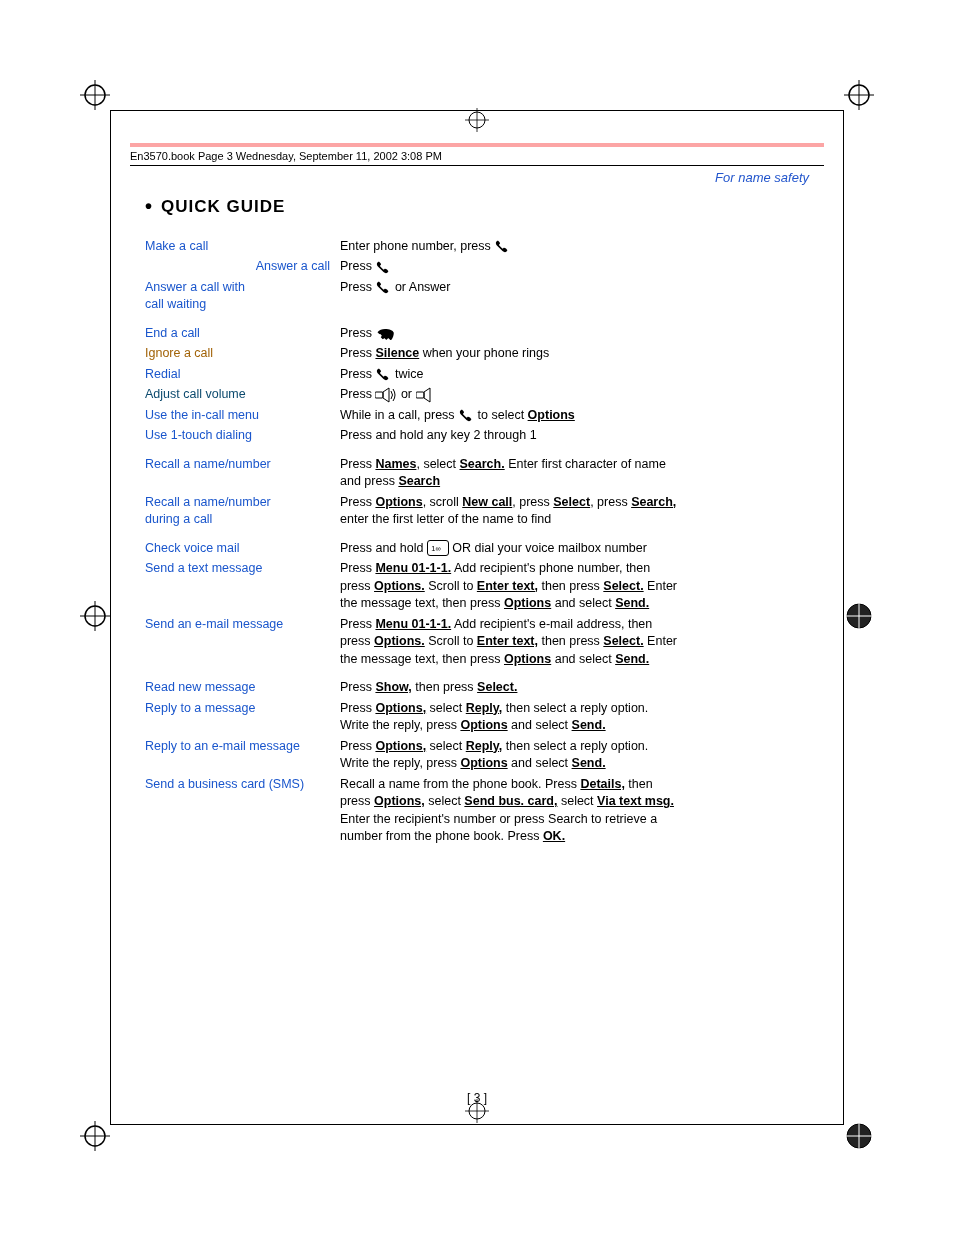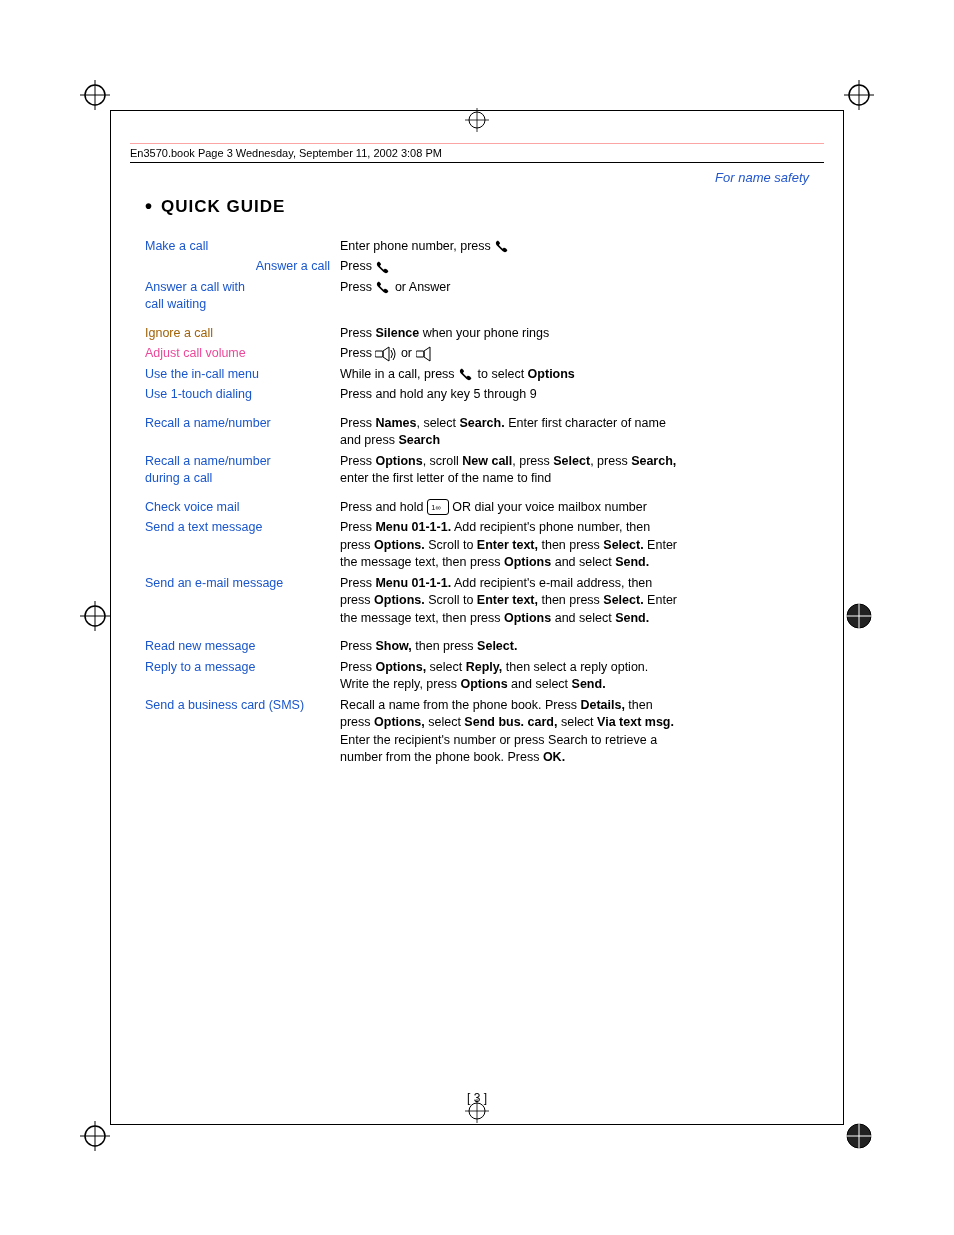--- a/index.html
+++ b/index.html
@@ -16,21 +16,21 @@
 
     
     .file-header {
       position: absolute;
       top: 143px;
       left: 130px;
       right: 130px;
       font-size: 11px;
       color: #000;
       font-family: Arial, sans-serif;
-      border-top: 1px solid #fca5a5;
+      border-top: 4px solid #fca5a5;
       border-bottom: 1px solid #000;
       padding: 3px 0;
     }
 
     
     .safety-note {
       position: absolute;
       top: 170px;
       right: 145px;
       font-style: italic;
@@ -87,21 +87,21 @@
     .guide-table tr td:last-child {
       color: #000;
     }
 
     
     .row-spacer td {
       height: 8px;
     }
 
     
-    .bold { font-weight: bold; }
+    .bold { font-weight: bold; text-decoration: underline; }
 
     
     .phone-icon {
       display: inline-block;
       width: 14px;
       height: 14px;
       vertical-align: middle;
       margin: 0 1px;
     }
 
@@ -234,29 +234,46 @@
               <path d="M10.5 9.2c-.6-.4-1.3-.8-1.8-.4l-.7.7c-.2.2-.5.2-.7 0L5.5 7.7 4.1 6.3c-.2-.2-.2-.5 0-.7l.7-.7c.4-.5 0-1.2-.4-1.8L3.6 2.2C3.2 1.7 2.5 1.6 2 2l-.5.5C.5 3.5.7 5.1 1.9 6.5l5.6 5.6c1.4 1.2 3 1.4 4 .4l.5-.5c.4-.5.3-1.2-.2-1.6l-.8-.8-.5-.4z" fill="#000"></path>
             </svg>
           or Answer
         </td>
       </tr>
 
       <tr class="row-spacer">
           <td colspan="2"></td>
         </tr>
 
+      <tr>
+        <td style="color:#1a56cc;">End a call</td>
+        <td>Press
+          <svg class="phone-icon" viewBox="0 0 16 14" style="width:18px;height:14px;">
+            <path d="M8 3C5 3 2.3 4.2 0.5 6.2L2.5 8.2c.3-.3.7-.3 1 0l1 1c.3.3.3.7 0 1l-.5.5c-.2.2-.2.6 0 .8l1.5 1.5c.2.2.6.2.8 0l.5-.5c.3-.3.7-.3 1 0l1 1c.3.3.7.3 1 0l1-1c.3-.3.7-.3 1 0l2 2c1.8-2 3-4.7 3-7.7C16 4.2 12.4 3 8 3z" fill="#000"></path>
+          </svg>
+        </td>
+      </tr>
 
       <tr>
         <td style="color:#a16207;">Ignore a call</td>
         <td>Press <span class="bold">Silence</span> when your phone rings</td>
       </tr>
 
-
-      <tr>
-        <td style="color:#ec4899;margin-top:48px;">Adjust call volume</td>
+      <tr>
+        <td style="color:#1a56cc;">Redial</td>
+        <td>Press
+          <svg class="phone-icon" viewBox="0 0 14 14">
+              <path d="M10.5 9.2c-.6-.4-1.3-.8-1.8-.4l-.7.7c-.2.2-.5.2-.7 0L5.5 7.7 4.1 6.3c-.2-.2-.2-.5 0-.7l.7-.7c.4-.5 0-1.2-.4-1.8L3.6 2.2C3.2 1.7 2.5 1.6 2 2l-.5.5C.5 3.5.7 5.1 1.9 6.5l5.6 5.6c1.4 1.2 3 1.4 4 .4l.5-.5c.4-.5.3-1.2-.2-1.6l-.8-.8-.5-.4z" fill="#000"></path>
+            </svg>
+          twice
+        </td>
+      </tr>
+
+      <tr>
+        <td style="color:#0c4a6e;margin-top:48px;">Adjust call volume</td>
         <td>Press
           <svg style="display:inline-block;vertical-align:middle;width:22px;height:16px;" viewBox="0 0 22 16">
             <rect x="0" y="5" width="8" height="6" rx="1" fill="none" stroke="#000" stroke-width="1"></rect>
             <polygon points="8,5 14,1 14,15 8,11" fill="none" stroke="#000" stroke-width="1"></polygon>
             <path d="M16 4 Q19 8 16 12" fill="none" stroke="#000" stroke-width="1"></path>
             <path d="M18 2 Q22 8 18 14" fill="none" stroke="#000" stroke-width="1"></path>
           </svg>
           or
           <svg style="display:inline-block;vertical-align:middle;width:22px;height:16px;" viewBox="0 0 22 16">
             <rect x="0" y="5" width="8" height="6" rx="1" fill="none" stroke="#000" stroke-width="1"></rect>
@@ -270,21 +287,21 @@
         <td>While in a call, press
           <svg class="phone-icon" viewBox="0 0 14 14">
               <path d="M10.5 9.2c-.6-.4-1.3-.8-1.8-.4l-.7.7c-.2.2-.5.2-.7 0L5.5 7.7 4.1 6.3c-.2-.2-.2-.5 0-.7l.7-.7c.4-.5 0-1.2-.4-1.8L3.6 2.2C3.2 1.7 2.5 1.6 2 2l-.5.5C.5 3.5.7 5.1 1.9 6.5l5.6 5.6c1.4 1.2 3 1.4 4 .4l.5-.5c.4-.5.3-1.2-.2-1.6l-.8-.8-.5-.4z" fill="#000"></path>
             </svg>
           to select <span class="bold">Options</span>
         </td>
       </tr>
 
       <tr>
         <td style="color:#1a56cc;">Use 1-touch dialing</td>
-        <td>Press and hold any key 5 through 9</td>
+        <td>Press and hold any key 2 through 1</td>
       </tr>
 
       <tr class="row-spacer">
           <td colspan="2"></td>
         </tr>
 
 
       <tr>
         <td style="color:#1a56cc;">Recall a name/number</td>
         <td>Press <span class="bold">Names</span>, select <span class="bold">Search.</span> Enter first character of name<br>and press <span class="bold">Search</span></td>
@@ -326,20 +343,24 @@
       <tr>
         <td style="color:#1a56cc;">Read new message</td>
         <td>Press <span class="bold">Show,</span> then press <span class="bold">Select.</span></td>
       </tr>
 
       <tr>
         <td style="color:#1a56cc;">Reply to a message</td>
         <td>Press <span class="bold">Options,</span> select <span class="bold">Reply,</span> then select a reply option.<br>Write the reply, press <span class="bold">Options</span> and select <span class="bold">Send.</span></td>
       </tr>
 
+      <tr>
+        <td style="color:#1a56cc;">Reply to an e-mail message</td>
+        <td>Press <span class="bold">Options,</span> select <span class="bold">Reply,</span> then select a reply option.<br>Write the reply, press <span class="bold">Options</span> and select <span class="bold">Send.</span></td>
+      </tr>
 
       <tr>
         <td style="color:#1a56cc;">Send a business card (SMS)</td>
         <td>Recall a name from the phone book. Press <span class="bold">Details,</span> then<br>press <span class="bold">Options,</span> select <span class="bold">Send bus. card,</span> select <span class="bold">Via text msg.</span><br>Enter the recipient's number or press Search to retrieve a<br>number from the phone book. Press <span class="bold">OK.</span></td>
       </tr>
 
     </tbody>
   </table>
 
 </div>

